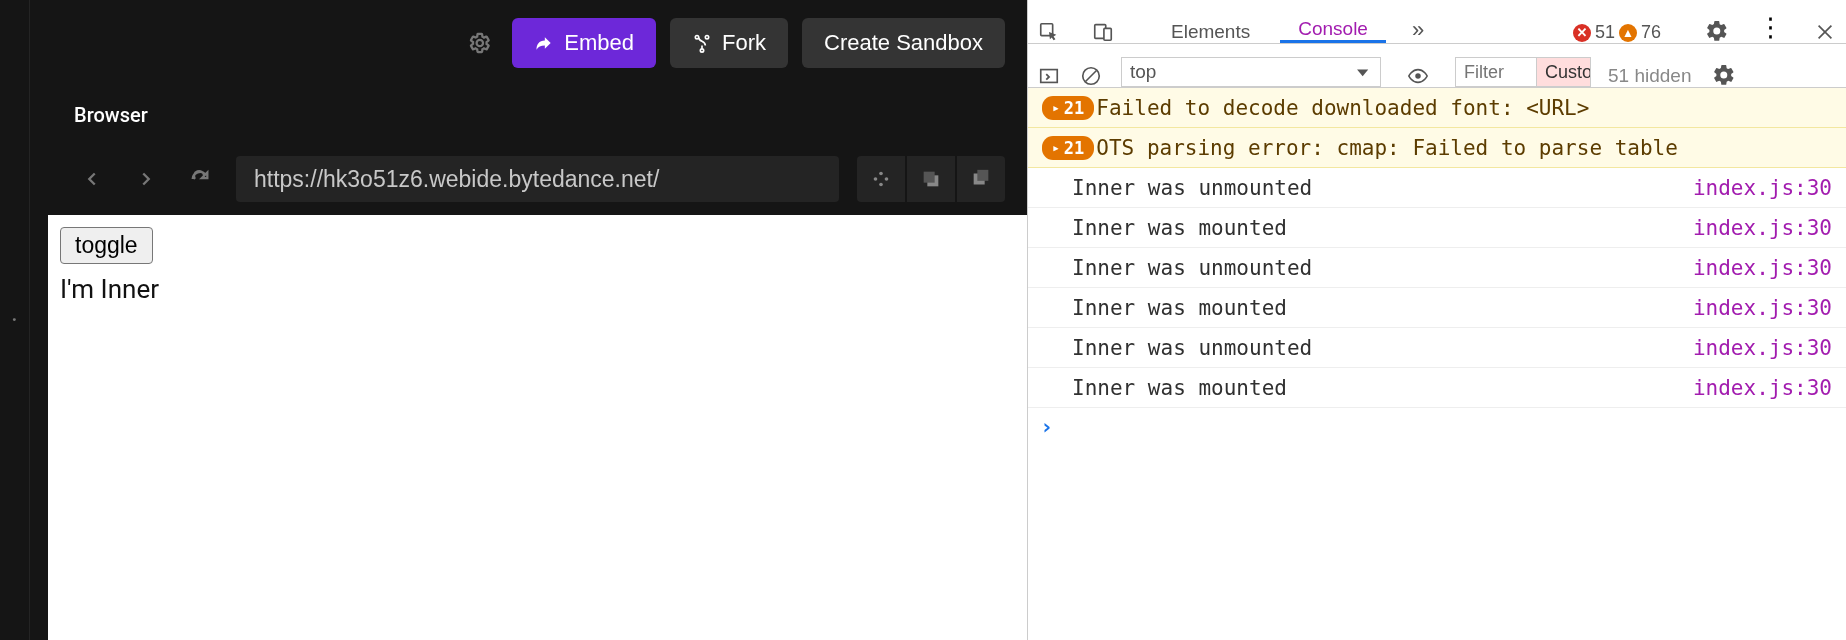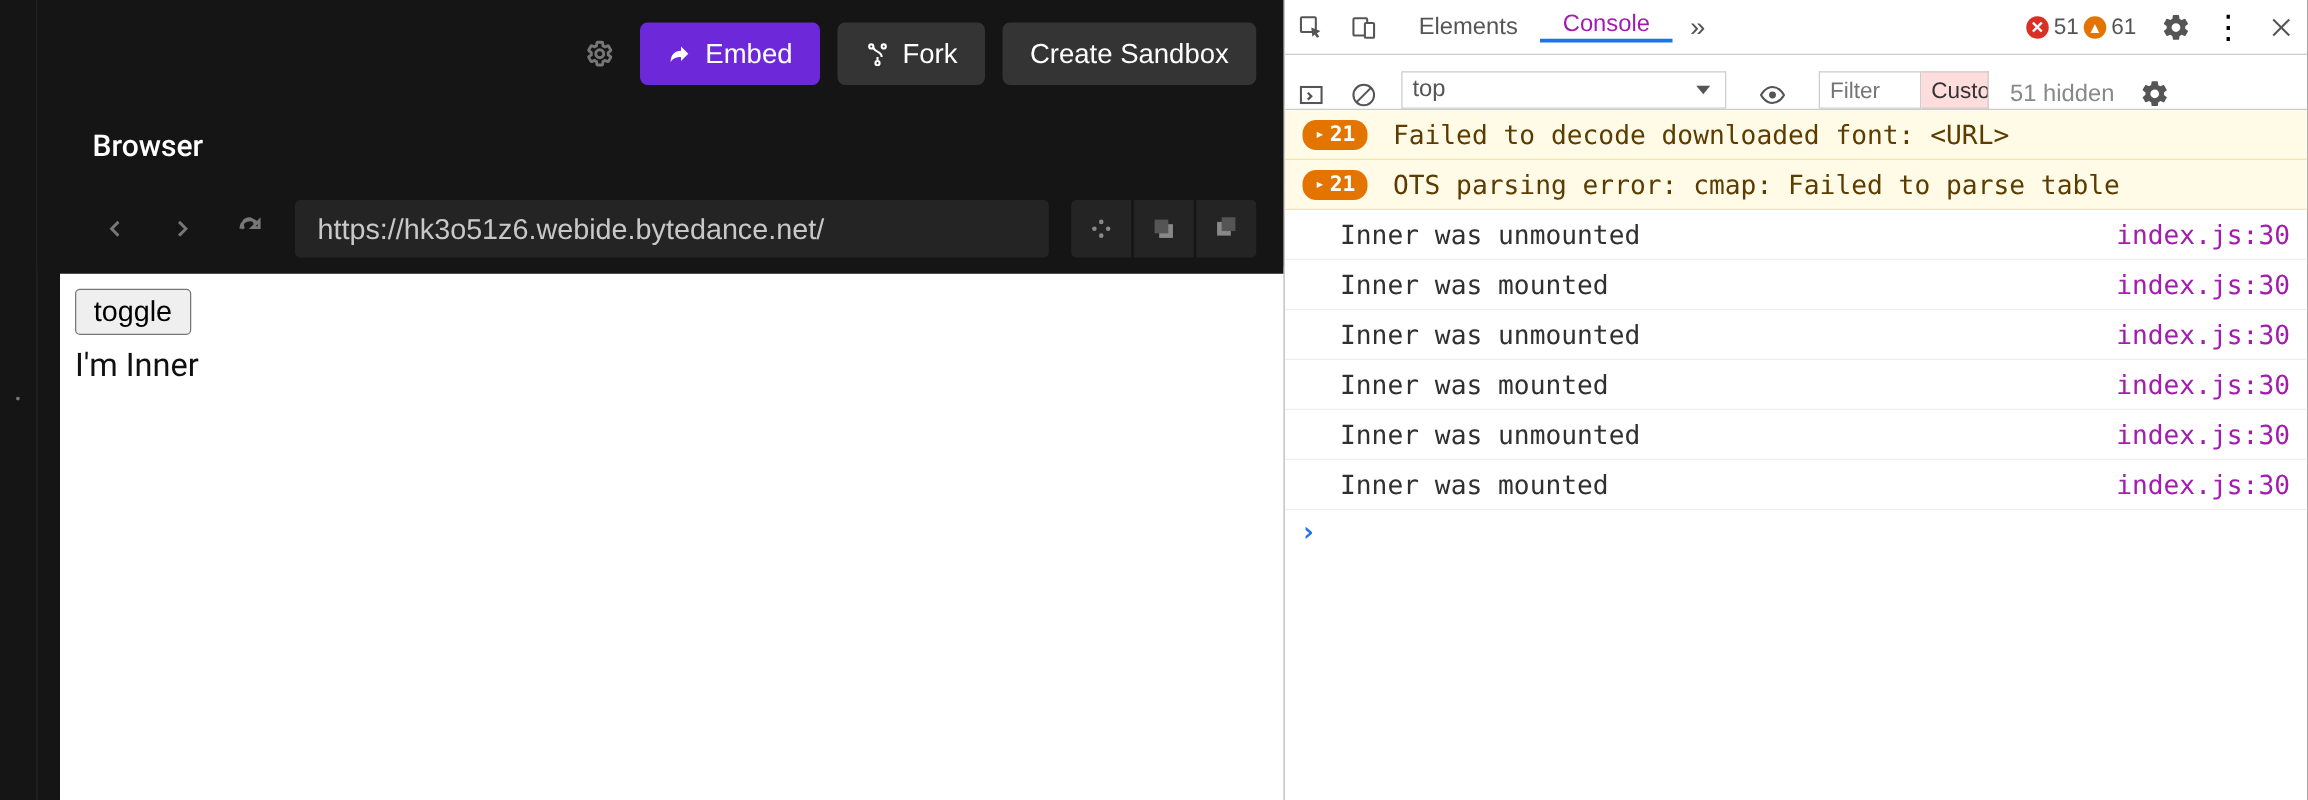--- a/index.html
+++ b/index.html
@@ -11,38 +11,38 @@
   .left-strip { width: 30px; background:#151515; border-right:1px solid #242424; display:flex; align-items:center; justify-content:center;}
   .left-main { flex:1; display:flex; flex-direction:column; }
 
   .cs-toolbar { height: 85px; display: flex; align-items: center; justify-content: flex-end; padding: 0 22px; gap: 14px; background:#151515; }
   .cs-gear { width:26px; height:26px; fill:#999; }
   .btn { height: 50px; display: inline-flex; align-items: center; gap: 10px; padding: 0 22px; border-radius: 6px; font-size: 22px; font-weight: 500; cursor: pointer; border:none; }
   .btn-primary { background: #6d28d9; color: #fff; }
   .btn-dark { background: #343434; color: #fff; }
   .btn svg { width:20px; height:20px; fill: currentColor; }
 
-  .panel-title { color: #fff; font-size: 24px; padding: 18px 44px 22px; background:#151515; font-weight:500;}
+  .panel-title { color: #fff; font-size: 20px; padding: 18px 44px 22px; background:#151515; font-weight:500;}
   .browser-bar { height: 60px; background: #151515; display: flex; align-items: center; gap: 18px; padding: 0 22px 0 44px; }
   .nav-btn { width: 36px; height: 36px; display:flex; align-items:center; justify-content:center; border:none; background:none; cursor:pointer;}
   .nav-btn svg { width: 22px; height: 22px; stroke: #777; stroke-width:2.5; fill:none; }
   .url-input { flex:1; height: 46px; background: #242424; border:none; border-radius:4px; color: #c8c8c8; font-size: 23px; padding: 0 18px; outline:none; }
   .view-btns { display:flex; gap:2px; }
   .view-btn { width:48px; height:46px; background:#242424; display:flex; align-items:center; justify-content:center; border:none; cursor:pointer;}
   .view-btn:first-child{border-radius:4px 0 0 4px;}
   .view-btn:last-child{border-radius:0 4px 4px 0;}
   .view-btn svg { width:22px; height:22px; fill:#888;}
 
   .preview { flex:1; background: #fff; padding: 12px; margin-left:18px; margin-top:6px;}
   .preview button { font-size: 23px; padding: 4px 14px; background:#efefef; border:1px solid #777; border-radius:4px; cursor:pointer;}
   .preview p { font-size: 26px; margin-top: 10px; color:#111;}
 
   
   .right { flex:1; background:#fff; border-left:1px solid #ccc; display:flex; flex-direction:column; font-family: -apple-system, sans-serif; }
-  .dt-tabbar { height: 44px; border-bottom:1px solid #ccc; display:flex; align-items:center; font-size:19px; color:#555;}
+  .dt-tabbar { height: 44px; border-bottom:1px solid #ccc; display:flex; align-items:flex-end; font-size:19px; color:#555;gap:12px;}
   .dt-iconbtn { width:42px; display:flex; align-items:center; justify-content:center; cursor:pointer; border:none; background:none;}
   .dt-iconbtn svg{width:22px;height:22px;stroke:#555;fill:none;stroke-width:1.8;}
   .dt-sep { width:1px; background:#ccc; margin:6px 2px;}
   .dt-tab { padding:0 18px; display:flex; align-items:center; cursor:pointer;}
   .dt-tab.active { color:#a21caf; border-bottom:3px solid #1a73e8; font-weight:400;}
   .dt-more { padding:0 14px; display:flex; align-items:center; font-size:22px; cursor:pointer;}
   .dt-spacer{flex:1;}
   .dt-badge-wrap{display:flex;align-items:center;gap:4px;padding:0 6px;}
   .dt-badge{display:inline-flex;align-items:center;gap:4px;font-size:18px;}
   .dt-badge .dot{width:18px;height:18px;border-radius:50%;display:inline-flex;align-items:center;justify-content:center;color:#fff;font-size:13px;font-weight:bold;}
@@ -57,21 +57,21 @@
   .ctx-select{flex:0 0 260px;border:1px solid #ccc;height:30px;display:flex;align-items:center;justify-content:space-between;padding:0 8px;border-radius:0;margin-left:4px;cursor:pointer;background:#fff;}
   .ctx-select span:last-child{transform:scaleY(0.6);}
   .eye{margin:0 16px;}
   .filter-input{width:82px;height:30px;border:1px solid #ccc;padding:0 8px;font-size:18px;color:#555;background:#fff;}
   .level-chip{height:30px;background:#fdd;border:1px solid #ccc;border-left:none;padding:0 8px;display:flex;align-items:center;font-size:18px;color:#333;white-space:nowrap;overflow:hidden;width:54px;}
   .hidden-count{margin:0 12px;color:#888;white-space:nowrap;}
 
   .console{flex:1;overflow:auto;font-family:Menlo,Consolas,monospace;font-size:21px;}
   .row{display:flex;align-items:center;height:40px;padding:0 14px;border-bottom:1px solid #eee;}
   .row.warn{background:#fffbe6;border-bottom-color:#f3e7a0;color:#5c3c00;}
-  .count-pill{background:#e37400;color:#fff;border-radius:11px;padding:0 10px;height:24px;display:inline-flex;align-items:center;font-size:17px;font-weight:600;margin-right:20px;}
+  .count-pill{background:#e37400;color:#fff;border-radius:11px;padding:0 10px;height:24px;display:inline-flex;align-items:center;font-size:17px;font-weight:600;margin-right:2px;}
   .count-pill::before{content:"▸";margin-right:4px;font-size:13px;}
   .row .msg{flex:1;white-space:pre;}
   .row .src{color:#a21caf;cursor:pointer;}
   .row.log{color:#303030;}
   .prompt-row{padding:6px 12px;color:#1a73e8;font-size:22px;font-weight:bold;}
 </style>
 </head>
 <body>
 
 <div class="root">
@@ -173,21 +173,21 @@
       <div class="dt-tab active">Console</div>
       <div class="dt-more">»</div>
       <div class="dt-spacer"></div>
       <div class="dt-badge-wrap">
         <span class="dt-badge">
             <span class="dot err">✕</span>
             <span>51</span>
           </span>
         <span class="dt-badge">
             <span class="dot warn" style="font-size:12px;">▲</span>
-            <span>61</span>
+            <span>76</span>
           </span>
       </div>
       <div class="dt-sep"></div>
       <button class="dt-iconbtn dt-gear">
           <svg viewBox="0 0 24 24">
             <path d="M19.14,12.94a7,7,0,0,0,.05-.94,7,7,0,0,0-.05-.94l2.11-1.65a.5.5,0,0,0,.12-.64l-2-3.46a.5.5,0,0,0-.61-.22l-2.49,1a7,7,0,0,0-1.62-.94l-.38-2.65A.5.5,0,0,0,13.78,2h-4a.5.5,0,0,0-.49.42L8.91,5.07a7,7,0,0,0-1.62.94l-2.49-1a.5.5,0,0,0-.61.22l-2,3.46a.5.5,0,0,0,.12.64L4.42,11a7,7,0,0,0,0,1.88L2.31,14.53a.5.5,0,0,0-.12.64l2,3.46a.5.5,0,0,0,.61.22l2.49-1a7,7,0,0,0,1.62.94l.38,2.65a.5.5,0,0,0,.49.42h4a.5.5,0,0,0,.49-.42l.38-2.65a7,7,0,0,0,1.62-.94l2.49,1a.5.5,0,0,0,.61-.22l2-3.46a.5.5,0,0,0-.12-.64ZM11.78,15.5A3.5,3.5,0,1,1,15.28,12,3.5,3.5,0,0,1,11.78,15.5Z"></path>
           </svg>
         </button>
       <button class="dt-iconbtn">
           <span class="dt-kebab">⋮</span>

